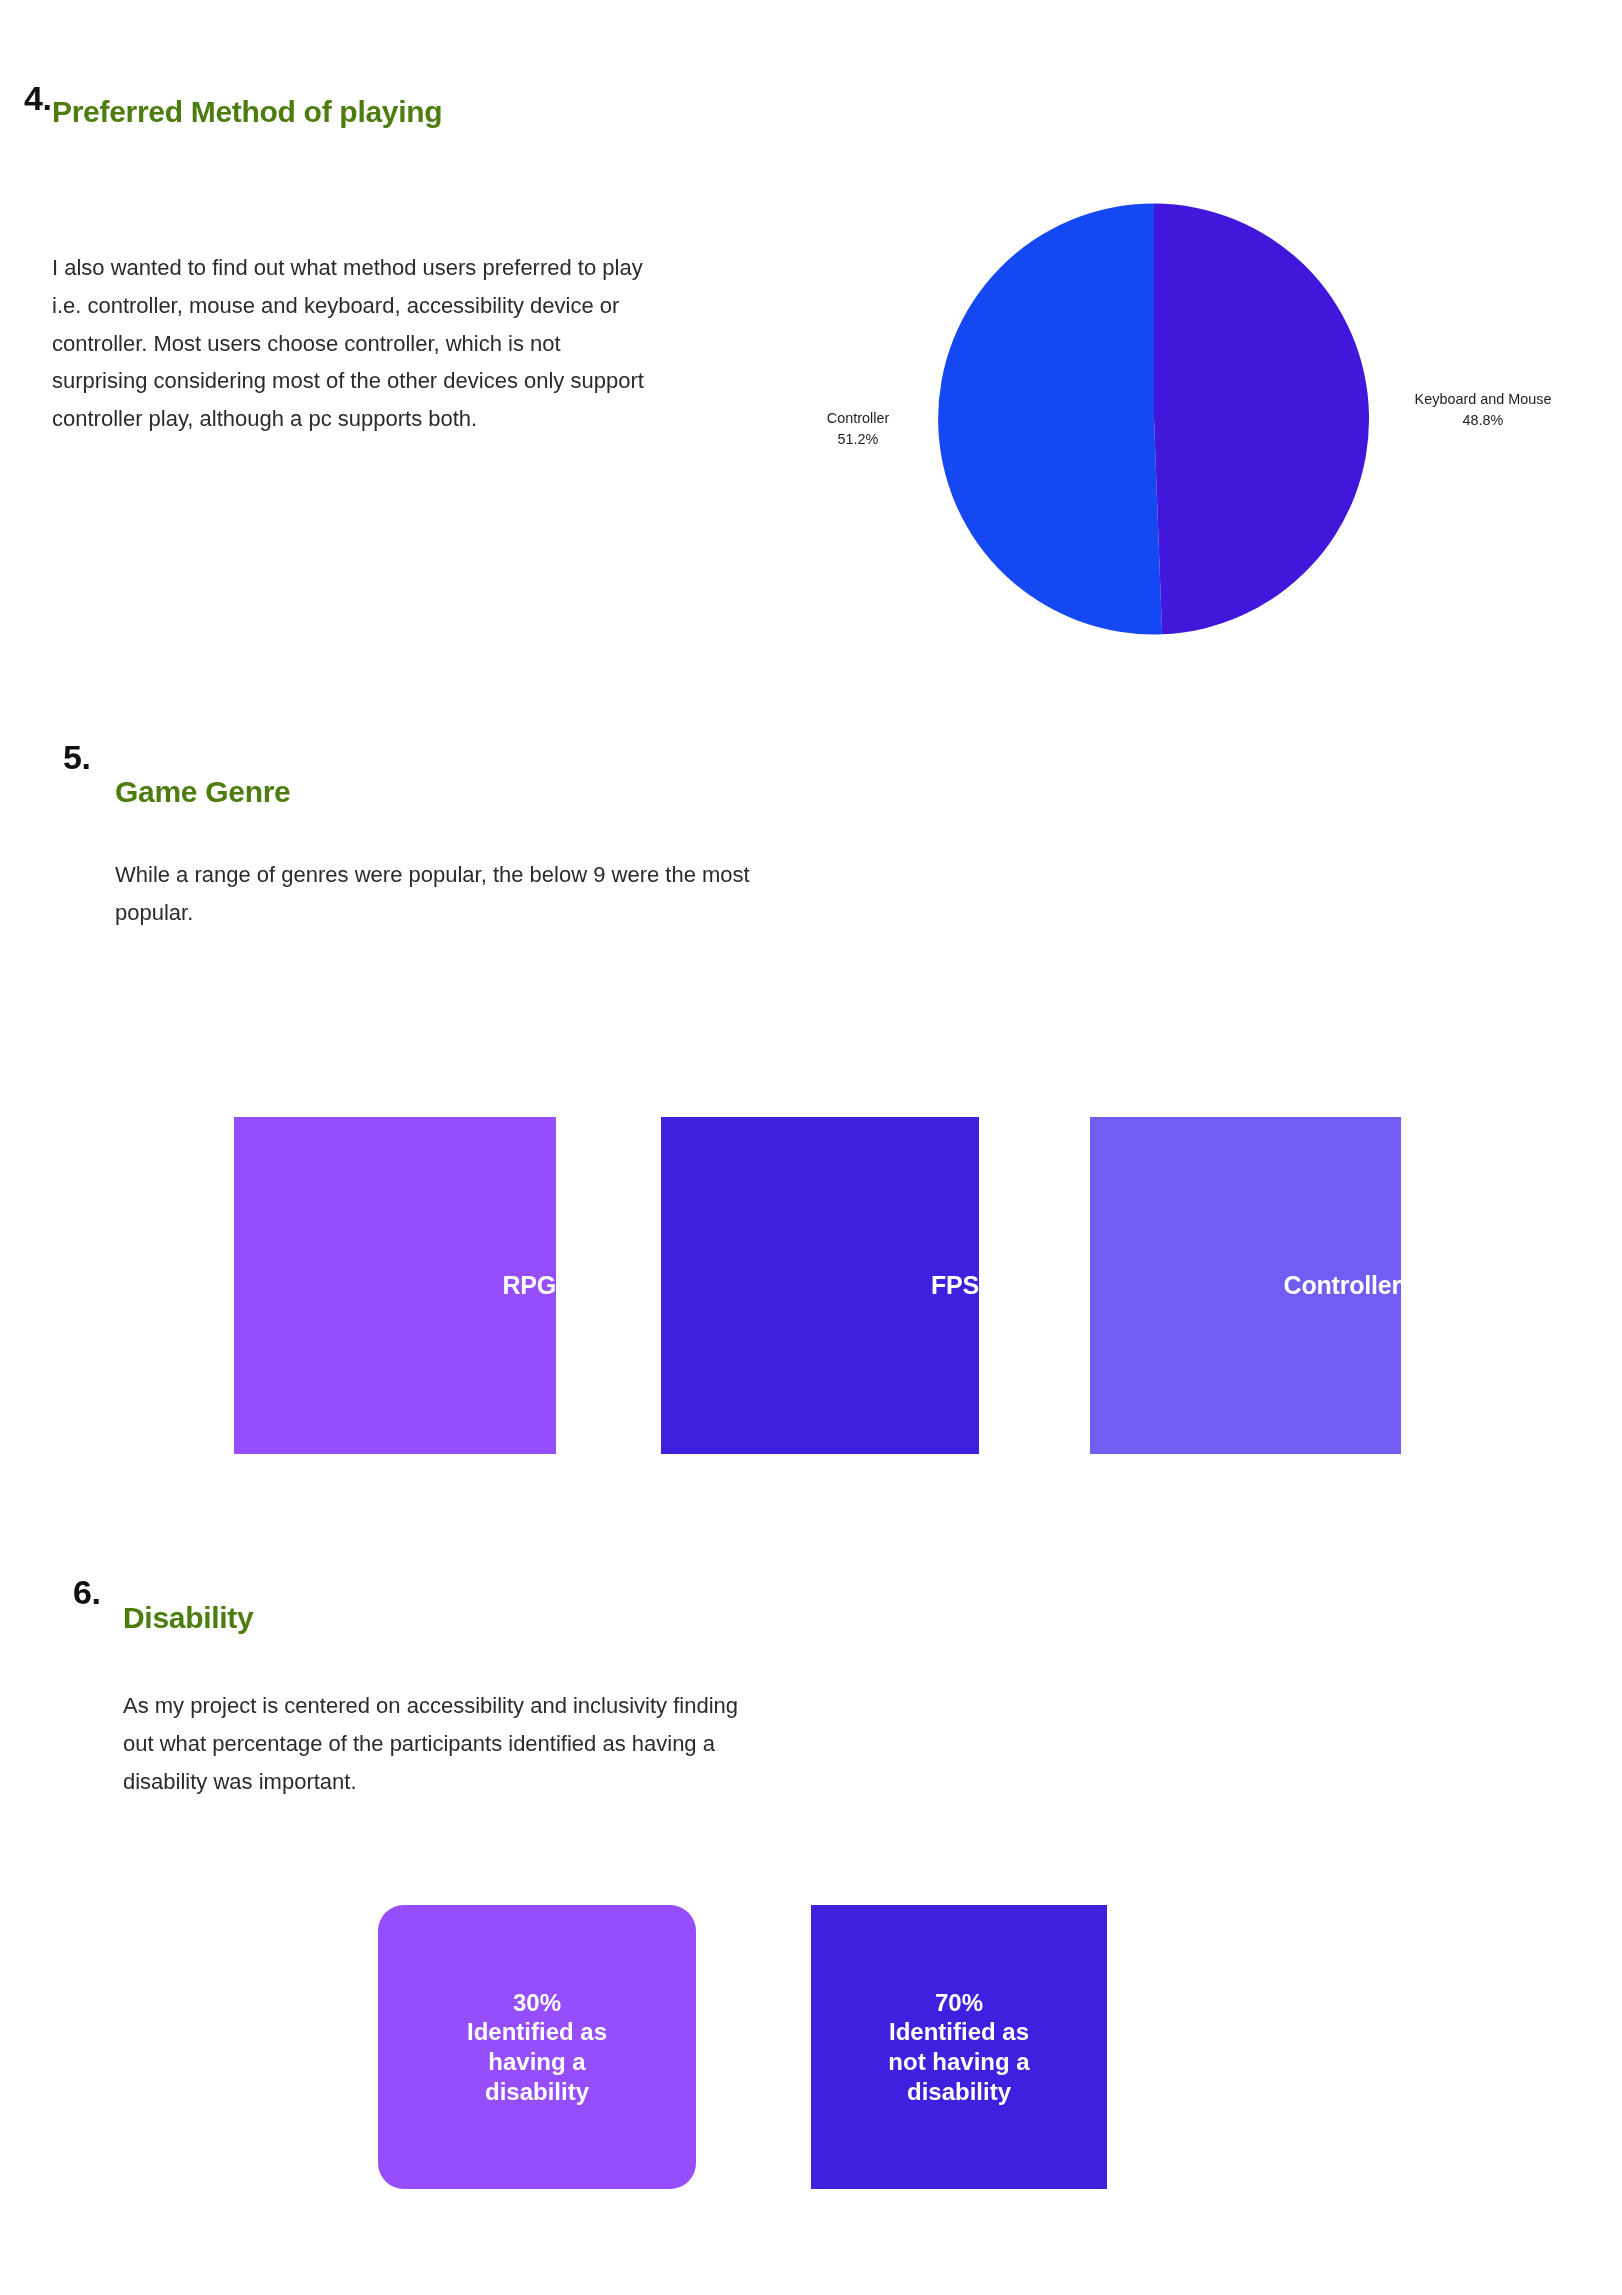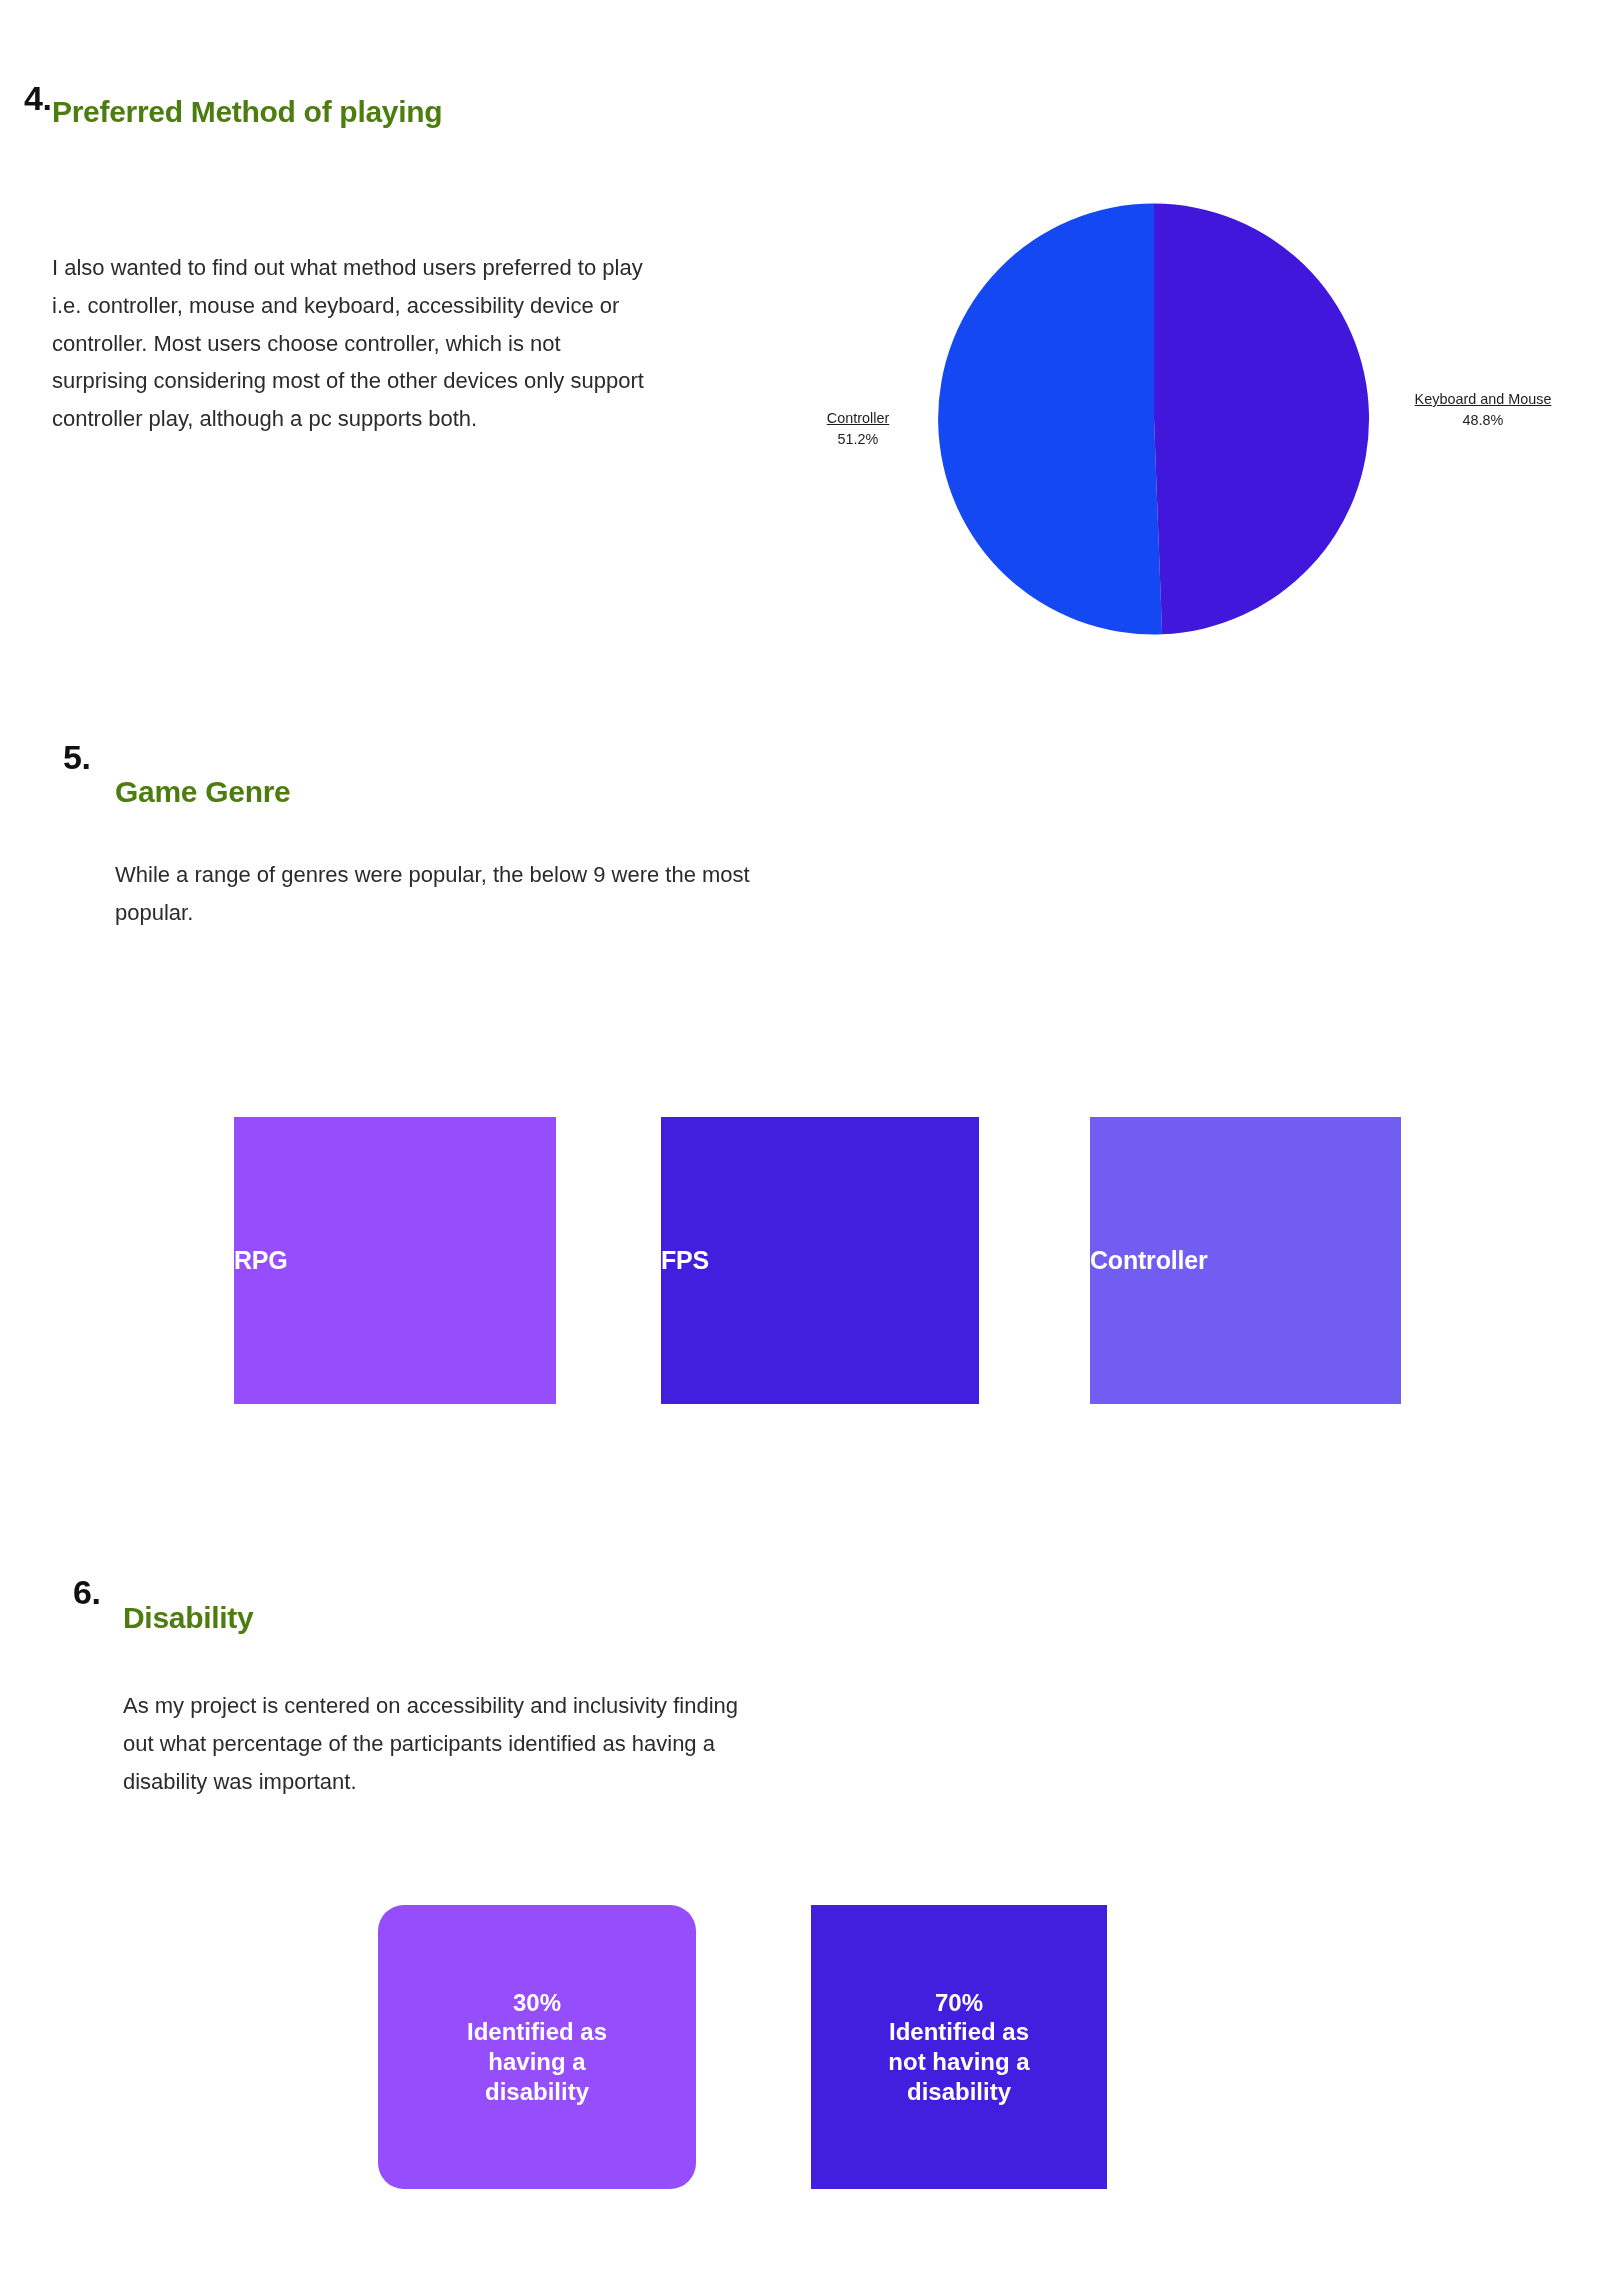--- a/index.html
+++ b/index.html
@@ -59,31 +59,31 @@
     position: absolute;
     font-size: 14.4px;
     line-height: 1.45;
     font-weight: 500;
     color: #1e1e1e;
     text-align: center;
     white-space: nowrap;
   }
   #pie-label-left  { left: 786px;  top: 408px; width: 144px; }
   #pie-label-right { left: 1386px; top: 389px; width: 194px; }
-  .pie-label .pl-name { display: block; text-decoration: underline; }
+  .pie-label .pl-name { display: block; }
   .pie-label .pl-pct  { display: block; }
 
   
   .genre-card {
     position: absolute;
     top: 1117px;
-    height: 287px;
+    height: 337px;
     display: flex;
     align-items: center;
-    justify-content: flex-start;
+    justify-content: flex-end;
   }
   .genre-card .gc-label {
     color: #ffffff;
     font-weight: 700;
     font-size: 25px;
     letter-spacing: -0.2px;
   }
   #genre-card-0 { left: 234px;  width: 322px; }
   #genre-card-1 { left: 661px;  width: 318px; }
   #genre-card-2 { left: 1090px; width: 311px; }

